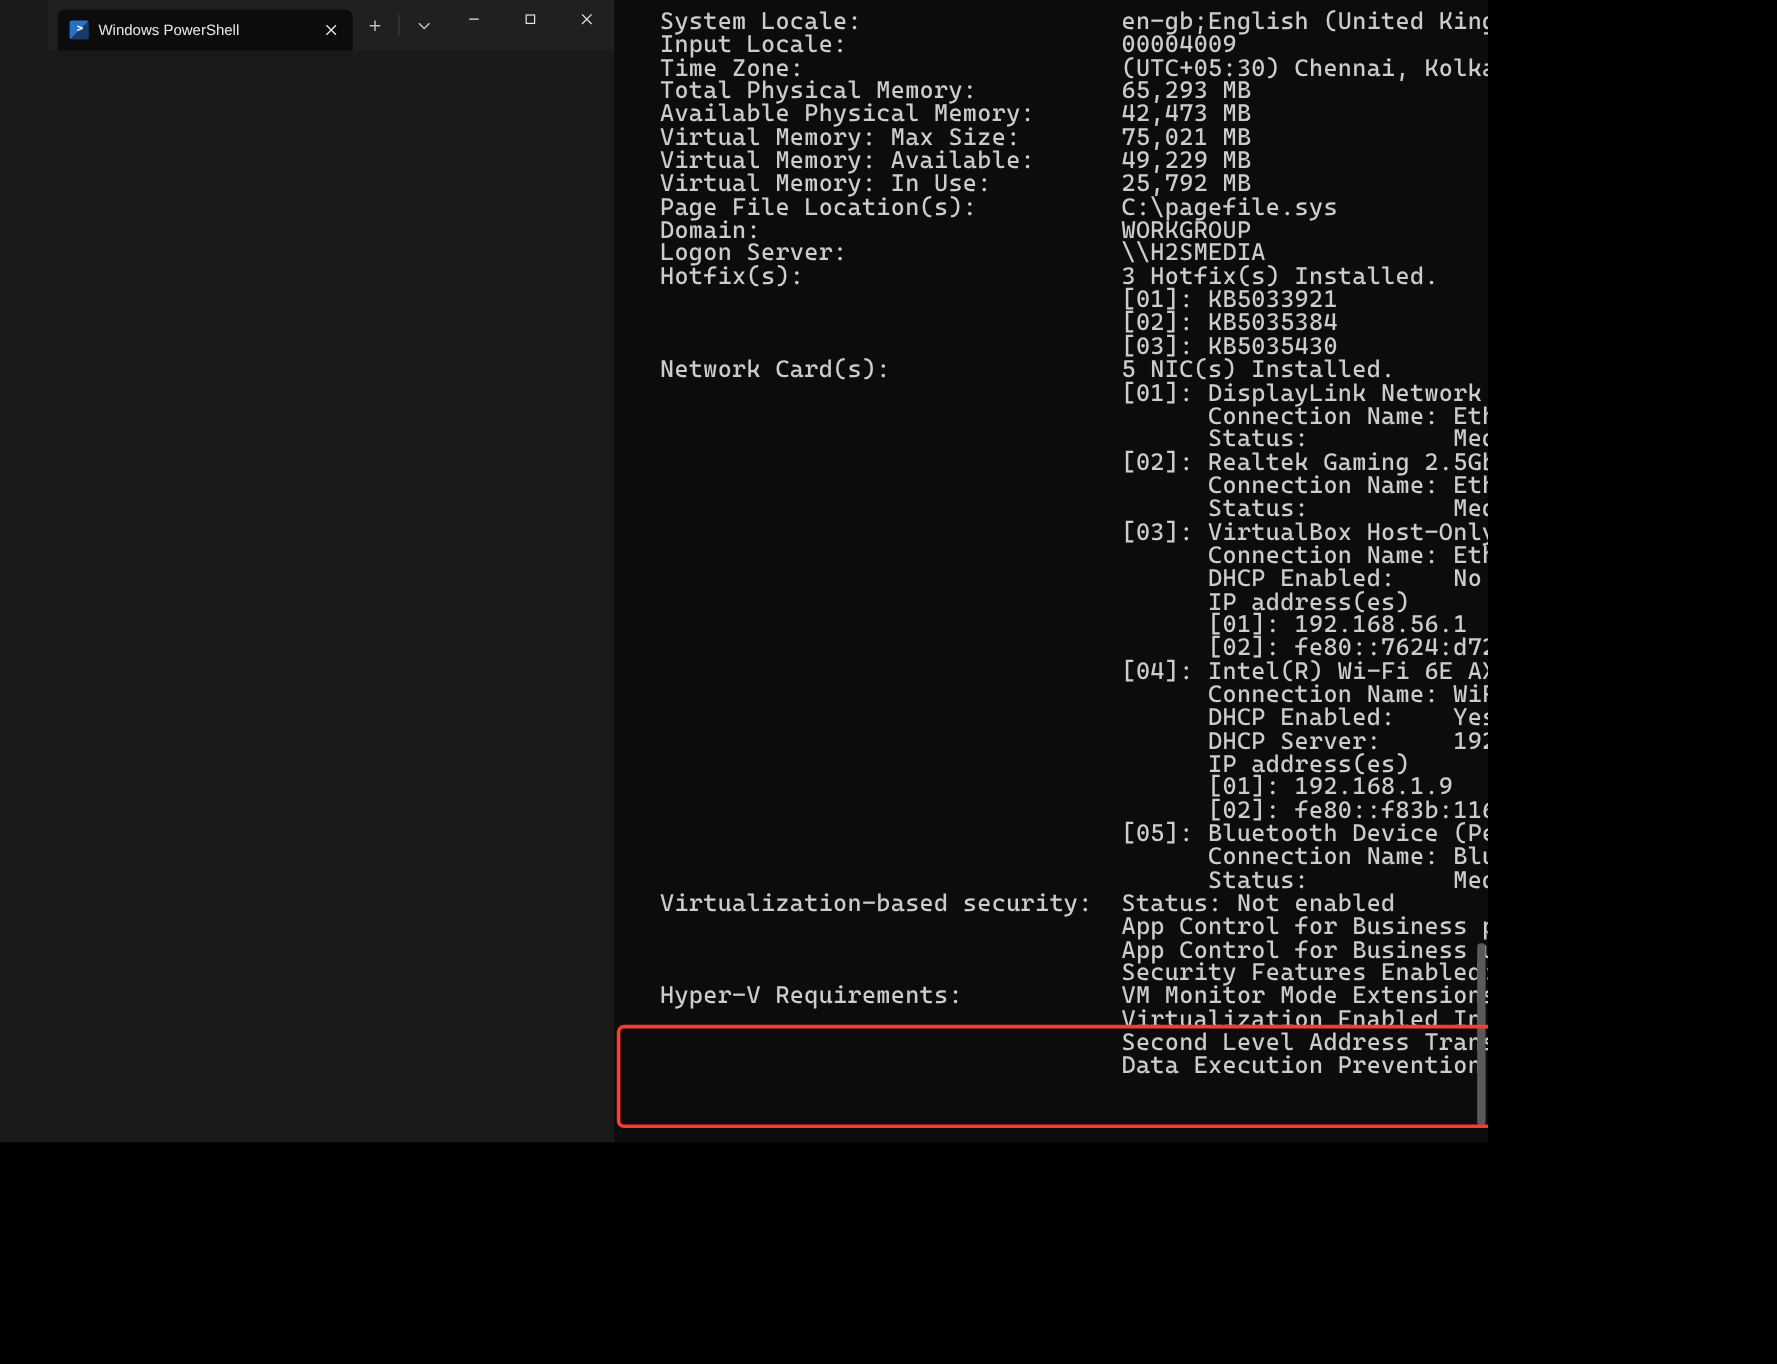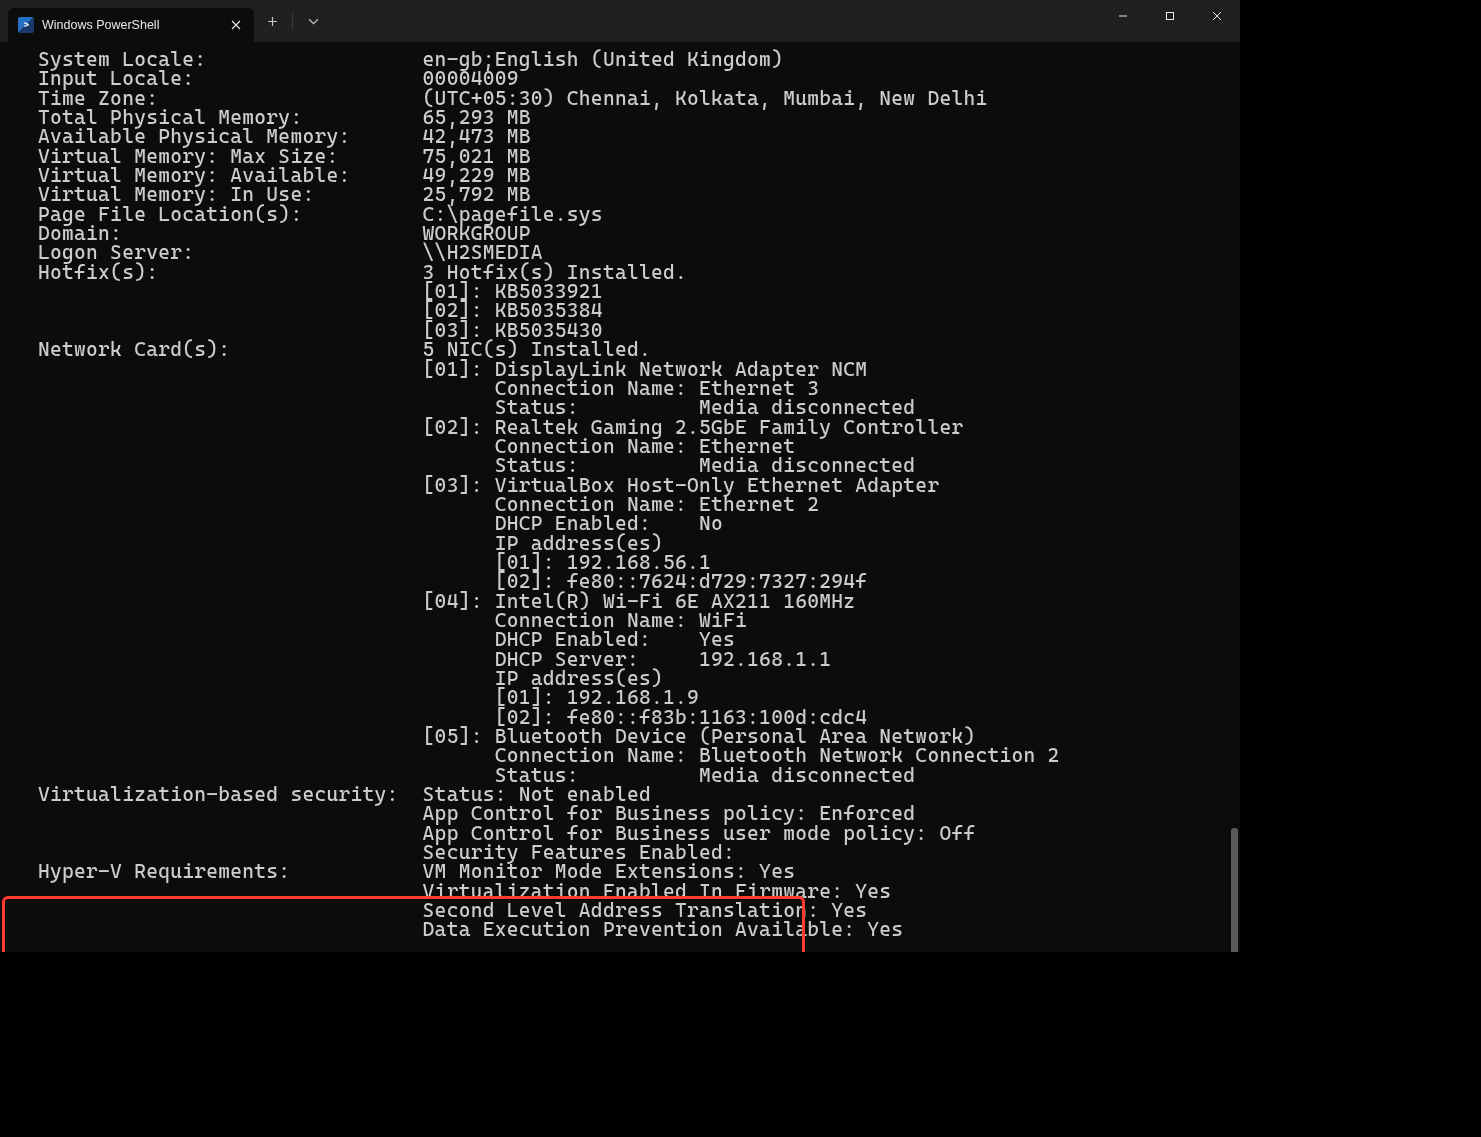--- a/index.html
+++ b/index.html
@@ -1,17 +1,17 @@
 <!DOCTYPE html>
 <html><head>
 <meta charset="utf-8">
 <style>
   * { margin: 0; padding: 0; box-sizing: border-box; }
   html, body { width: 1481px; height: 1137px; background: #000; overflow: hidden; font-family: "Cascadia Mono", "Consolas", monospace; }
-  .window { width: 1240px; height: 952px; background: #1a1a1a; display: flex; flex-direction: column; }
+  .window { width: 1240px; height: 952px; background: #1a1a1a; display: flex; flex-direction: row; padding-left: 40px; }
   .titlebar { height: 42px; background: #202020; display: flex; align-items: flex-start; position: relative; }
   .tab { height: 34px; margin-top: 8px; margin-left: 8px; background: #0c0c0c; border-radius: 6px 6px 0 0; display: flex; align-items: center; padding: 0 10px 0 10px; gap: 8px; min-width: 246px; position: relative; }
   .tab-icon { width: 16px; height: 16px; background: linear-gradient(135deg, #2671c4 50%, #1a3a6b 50%); border-radius: 2px; display: flex; align-items: center; justify-content: center; }
   .tab-icon::after { content: ">"; color: #fff; font-size: 9px; font-weight: bold; margin-left: 1px; }
   .tab-title { color: #e8e8e8; font-size: 12.5px; font-family: "Segoe UI", sans-serif; flex: 1; }
   .tab-close { width: 16px; height: 16px; display: flex; align-items: center; justify-content: center; color: #e8e8e8; cursor: pointer; }
   .tab-close svg { width: 10px; height: 10px; }
   .tabbar-controls { display: flex; align-items: center; height: 42px; }
   .tab-btn { width: 36px; height: 32px; display: flex; align-items: center; justify-content: center; color: #c4c4c4; cursor: pointer; }
   .tab-btn svg { width: 11px; height: 11px; }

